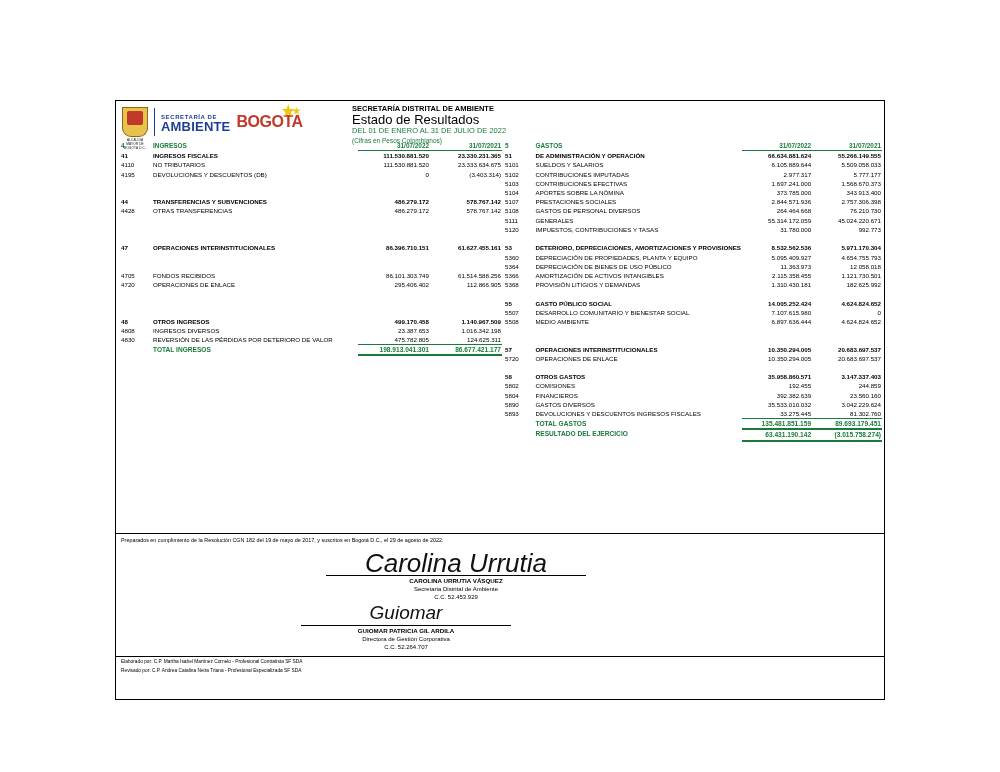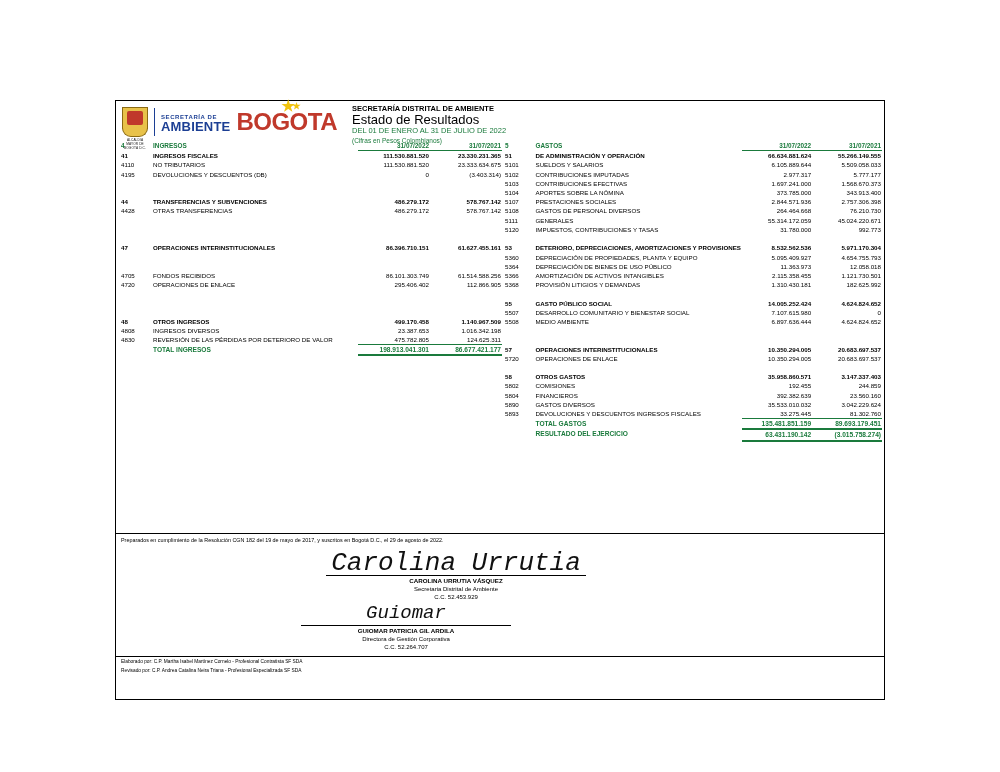--- a/index.html
+++ b/index.html
@@ -12,21 +12,21 @@
   .logo-block{position:absolute;left:6px;top:4px;width:215px;height:34px;display:flex;align-items:center;gap:6px;}
   .shield{width:26px;height:30px;position:relative;}
   .shield .sh-top{width:26px;height:22px;background:#e8c24a;border:1px solid #8a6a12;box-sizing:border-box;position:relative;}
   .shield .sh-top:after{content:"";position:absolute;left:4px;top:3px;width:16px;height:14px;background:#c0392b;border-radius:2px;}
   .shield-cap{position:absolute;left:0;top:21px;width:26px;height:9px;background:#e8c24a;border:1px solid #8a6a12;border-top:none;box-sizing:border-box;border-radius:0 0 13px 13px;}
   .shield-txt{font-size:3.2px;line-height:4px;text-align:center;color:#111;position:absolute;left:0;top:31px;width:26px;letter-spacing:.1px;}
   .divline{width:1px;height:28px;background:#1c3f94;}
   .sec{font-size:7px;line-height:9px;color:#1c3f94;font-weight:bold;letter-spacing:.3px;}
   .sec .s1{font-size:6px;letter-spacing:.6px;}
   .sec .s2{font-size:13px;letter-spacing:.2px;}
-  .bog{position:relative;font-size:24px;font-weight:bold;color:#c0392b;letter-spacing:-.5px;}
+  .bog{position:relative;font-size:16px;font-weight:bold;color:#c0392b;letter-spacing:-.5px;}
   .star{position:absolute;left:45px;top:-11px;width:0;height:0;font-size:15px;color:#f1c40f;}
   .star:before{content:"\2605";color:#f1c40f;}
   .star2{position:absolute;left:56px;top:-7px;font-size:9px;color:#f1c40f;}
   .star2:before{content:"\2605";}
 
   .title-block{position:absolute;left:236px;top:2px;width:430px;text-align:left;}
   .t1{font-size:7.5px;font-weight:bold;line-height:11px;}
   .t2{font-size:13px;line-height:11px;}
   .t3{font-size:7.5px;font-weight:normal;color:#1a7a3c;line-height:11px;}
   .t4{font-size:6.5px;color:#1a7a3c;line-height:10px;}
@@ -53,21 +53,21 @@
   .tot .c-num,.tot .c-num2{border-top:1px solid #1a7a3c;border-bottom:2px double #1a7a3c;}
   .res td{color:#1a7a3c;font-weight:bold;font-size:6.6px;padding-top:4px;}
   .res .c-num,.res .c-num2{border-top:1px solid #1a7a3c;border-bottom:2px double #1a7a3c;}
   .two-line{white-space:normal;line-height:7.5px;}
 
   
   .footsep{position:absolute;left:0;top:432px;width:768px;border-top:1px solid #000;}
   .prep{position:absolute;left:5px;top:436px;font-size:5.4px;}
   .sig{position:absolute;text-align:center;font-size:6px;line-height:8.2px;}
   .sig .nm{font-weight:bold;font-size:6.2px;border-top:1px solid #000;padding-top:1px;}
-  .scribble{font-family:Liberation Mono, monospace;font-style:italic;font-size:26px;line-height:24px;color:#111;white-space:nowrap;}
+  .scribble{font-family:Liberation Sans, sans-serif;font-style:italic;font-size:26px;line-height:24px;color:#111;white-space:nowrap;}
   .scribble.sm{font-size:19px;}
   .sig1{left:210px;top:450px;width:260px;}
   .sig2{left:185px;top:500px;width:210px;}
   .sig3{left:540px;top:494px;width:220px;}
 
   .botline{position:absolute;left:0;top:555px;width:768px;border-top:1px solid #000;}
   .elab{position:absolute;left:5px;font-size:4.8px;}
   .elab1{top:558px;}
   .elab2{top:567px;}
 </style>

